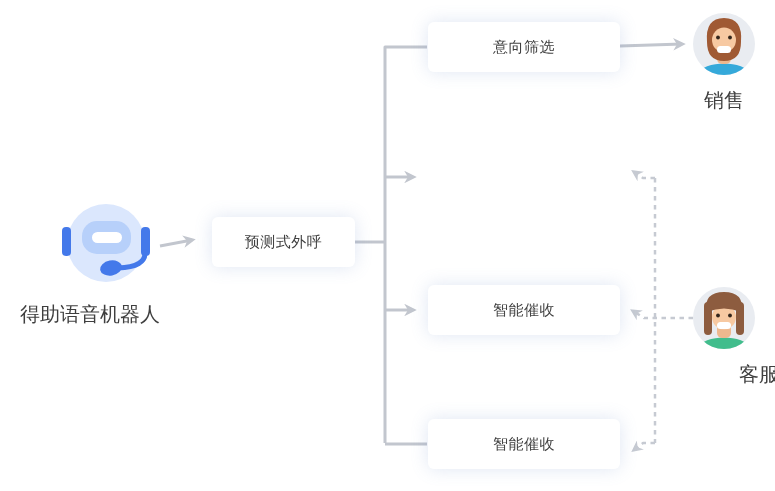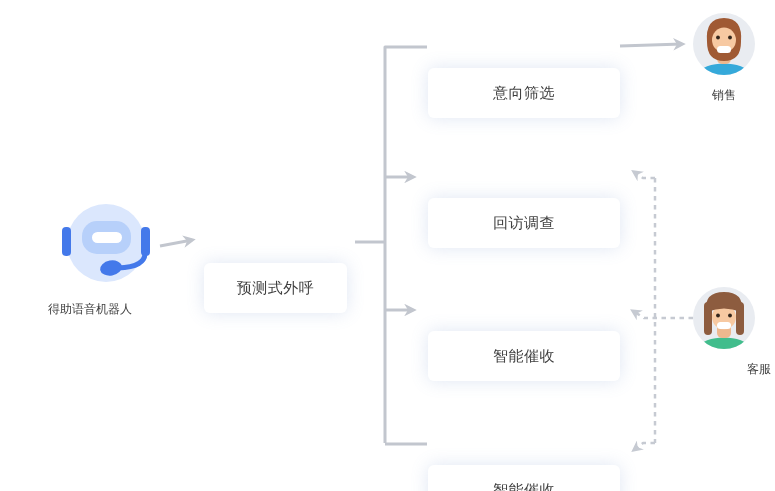--- a/index.html
+++ b/index.html
@@ -30,24 +30,24 @@
   .shirt-sales   { fill:var(--shirt-sales,#35a9da); }
   .shirt-service { fill:var(--shirt-service,#41bd8c); }
   .eye           { fill:#33251c; }
   .mouth         { fill:#ffffff; }
 
   
   .node {
     position:absolute; background:#fff; border-radius:6px;
     box-shadow:0 0 18px rgba(93,131,196,0.20);
     display:flex; align-items:center; justify-content:center;
-    font-size:15px; color:var(--text,#3b3b3b); letter-spacing:0.5px;margin-top:46px;
+    font-size:15px; color:var(--text,#3b3b3b); letter-spacing:0.5px;
   }
   .caption {
-    position:absolute; text-align:center; font-size:12px;
+    position:absolute; text-align:center; font-size:20px;
     color:var(--text,#3b3b3b);
     font-family:Liberation Serif, serif;
   }
 </style>
 </head>
 <body>
 
 <div class="stage">
 
   <svg class="layer" width="775" height="491" viewBox="0 0 775 491">
@@ -112,25 +112,24 @@
         <rect x="704" y="302" width="8" height="33" rx="4" class="hair-female"></rect>
         <rect x="736" y="302" width="8" height="33" rx="4" class="hair-female"></rect>
         <path d="M 707 312 Q 705 294 724 294 Q 743 294 741 312 Q 724 305 707 312 Z" class="hair-female"></path>
         <circle cx="718" cy="315.5" r="1.9" class="eye"></circle>
         <circle cx="730" cy="315.5" r="1.9" class="eye"></circle>
         <rect x="717" y="322" width="14" height="7" rx="3.5" class="mouth"></rect>
       </g>
     </g>
   </svg>
 
-  <div class="node" style="left:204px; top:217px; width:143px; height:50px;">预测式外呼</div>
+  <div class="node" style="left:212px; top:217px; width:143px; height:50px;">预测式外呼</div>
 
   <div class="node" style="left:428px; top:22px; width:192px; height:50px;">意向筛选</div>
 
-  <div class="node" style="left:428px; top:152px; width:192px; height:50px;">回访调查</div>
 
   <div class="node" style="left:428px; top:285px; width:192px; height:50px;">智能催收</div>
 
   <div class="node" style="left:428px; top:419px; width:192px; height:50px;">智能催收</div>
 
   <div class="caption" style="left:18px; top:301px; width:144px;">得助语音机器人</div>
 
   <div class="caption" style="left:689px; top:87px; width:70px;">销售</div>
 
   <div class="caption" style="left:724px; top:361px; width:70px;">客服</div>

